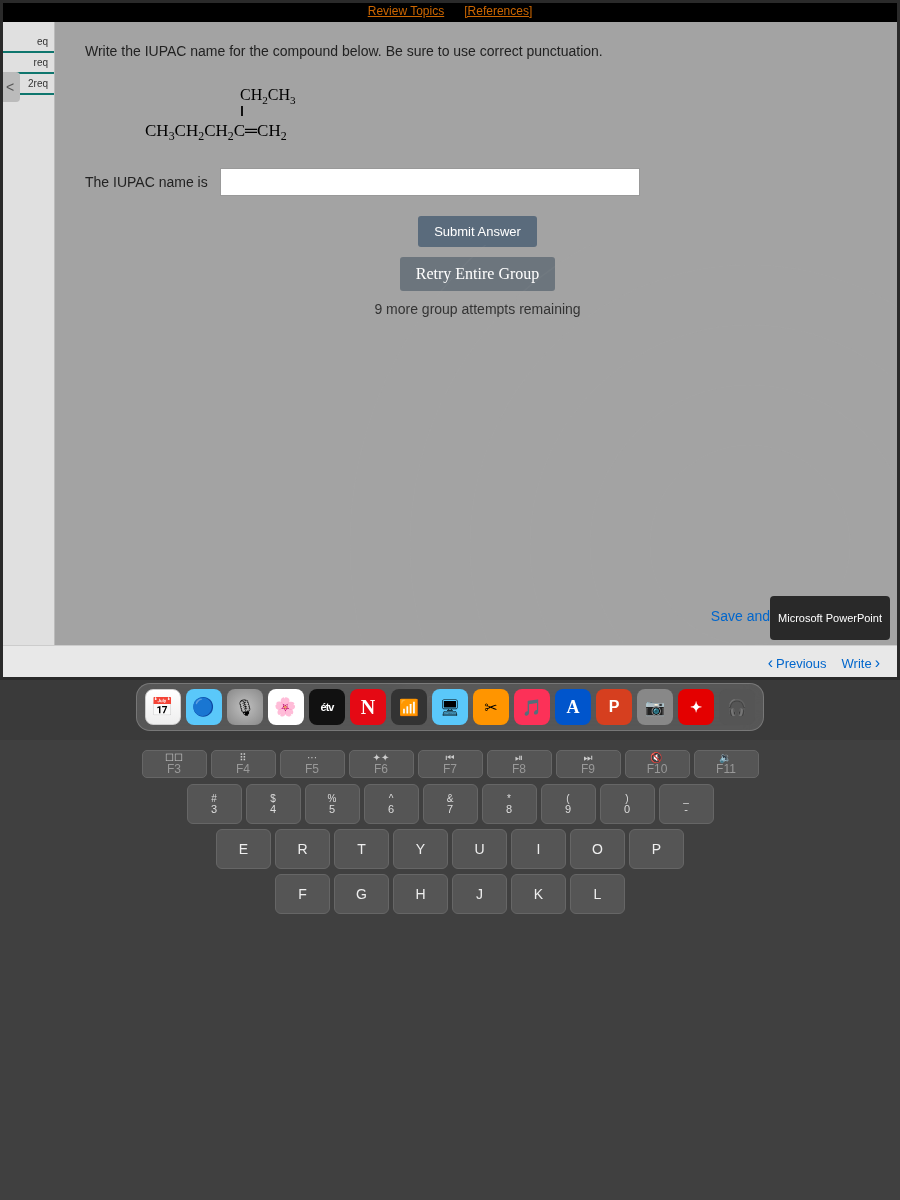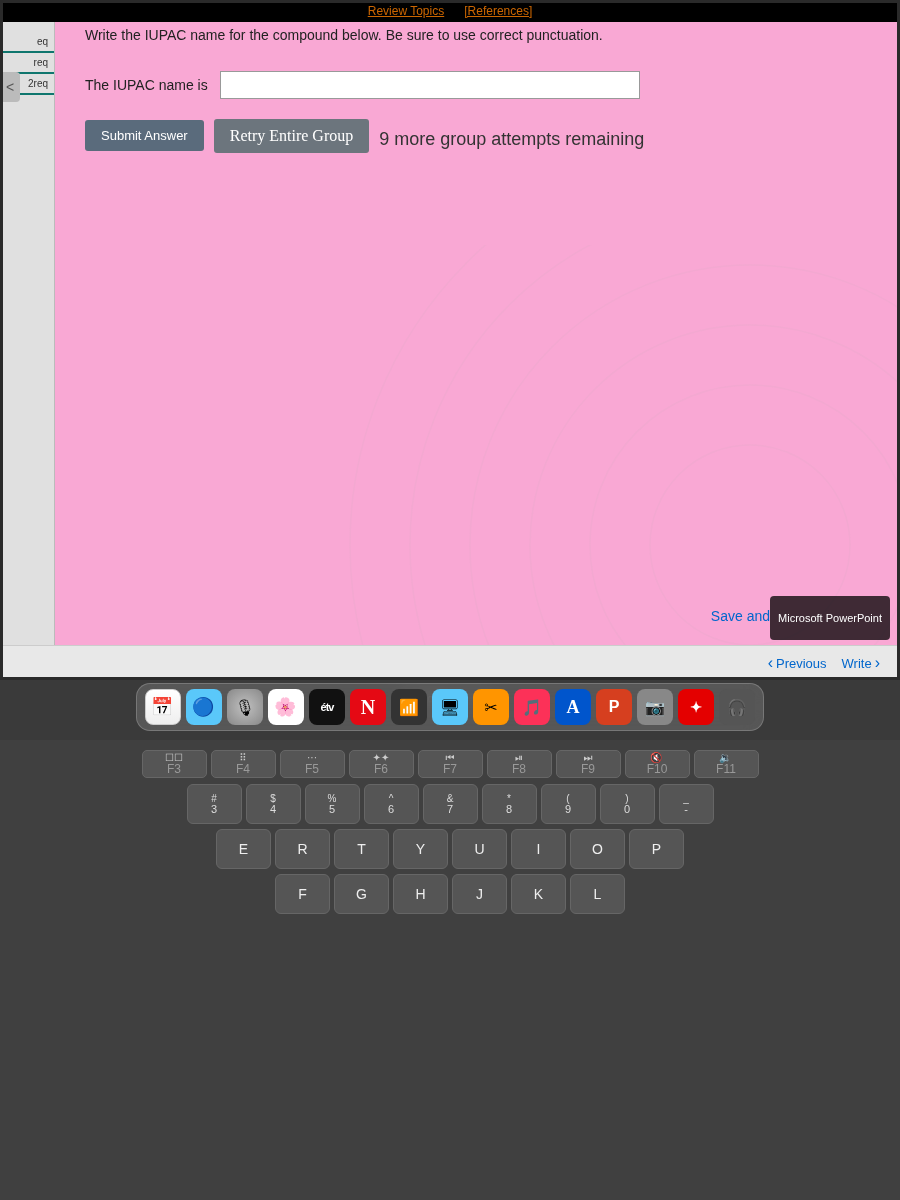--- a/index.html
+++ b/index.html
@@ -78,22 +78,22 @@
       padding: 4px 6px;
       font-size: 10px;
       color: #333;
       text-align: right;
       border-bottom: 2px solid #0f766e;
     }
 
     
     .question-area {
       flex: 1;
-      padding: 4px 30px;
-      background: #f9a8d4;
+      padding: 20px 30px;
+      background: #a3a3a3;
       position: relative;
     }
 
     .question-instruction {
       font-size: 14px;
       color: #222;
       margin-bottom: 25px;
       line-height: 1.4;
     }
 
@@ -119,20 +119,21 @@
       padding: 2px 6px;
       outline: none;
     }
 
     
     .button-row {
       display: flex;
       align-items: center;
       gap: 10px;
       margin-bottom: 15px;
+      flex-direction: column;
     }
     .btn-submit {
       background: #5a6b7c;
       color: white;
       border: none;
       padding: 8px 16px;
       font-size: 13px;
       cursor: pointer;
       border-radius: 3px;
     }
@@ -140,23 +141,22 @@
       background: #6c757d;
       color: white;
       border: none;
       padding: 8px 16px;
       font-size: 16px;
       cursor: pointer;
       border-radius: 3px;
       font-family: Liberation Serif, serif;
     }
     .attempts-text {
-      font-size: 18px;
+      font-size: 14px;
       color: #333;
-      margin-top: 8px;
     }
 
     
     .bg-circles {
       position: absolute;
       bottom: 0;
       left: 0;
       right: 0;
       top: 200px;
       overflow: hidden;
@@ -327,20 +327,32 @@
     <div class="sidebar">
       <div class="sidebar-arrow">&lt;</div>
       <div class="sidebar-item">eq</div>
       <div class="sidebar-item">req</div>
       <div class="sidebar-item">2req</div>
     </div>
 
     <div class="question-area">
       <div class="question-instruction">Write the IUPAC name for the compound below. Be sure to use correct punctuation.</div>
 
+      <div class="formula-display">
+        
+        <div style="margin-left:95px; font-family:'Times New Roman',serif; font-size:16px; line-height:1;">
+          CH<sub>2</sub>CH<sub>3</sub>
+        </div>
+        
+        <div style="margin-left:96px; width:1.5px; height:10px; background:#111; display:block;"></div>
+        
+        <div style="font-family:'Times New Roman',serif; font-size:17px; display:inline-block;">
+          CH<sub>3</sub>CH<sub>2</sub>CH<sub>2</sub>C═CH<sub>2</sub>
+        </div>
+      </div>
 
       <div class="iupac-row">
         <span class="iupac-label">The IUPAC name is</span>
         <input type="text" class="iupac-input" value="" placeholder="" style="">
       </div>
 
       <div class="button-row">
         <button class="btn-submit">Submit Answer</button>
         <button class="btn-retry">Retry Entire Group</button>
         <span class="attempts-text">9 more group attempts remaining</span>

